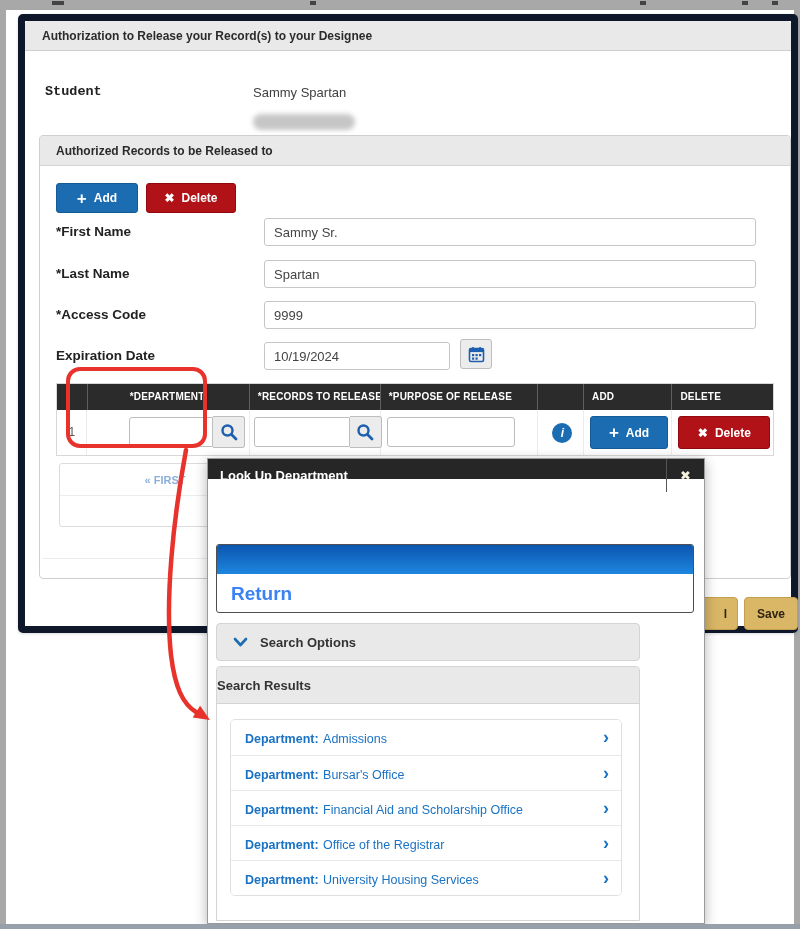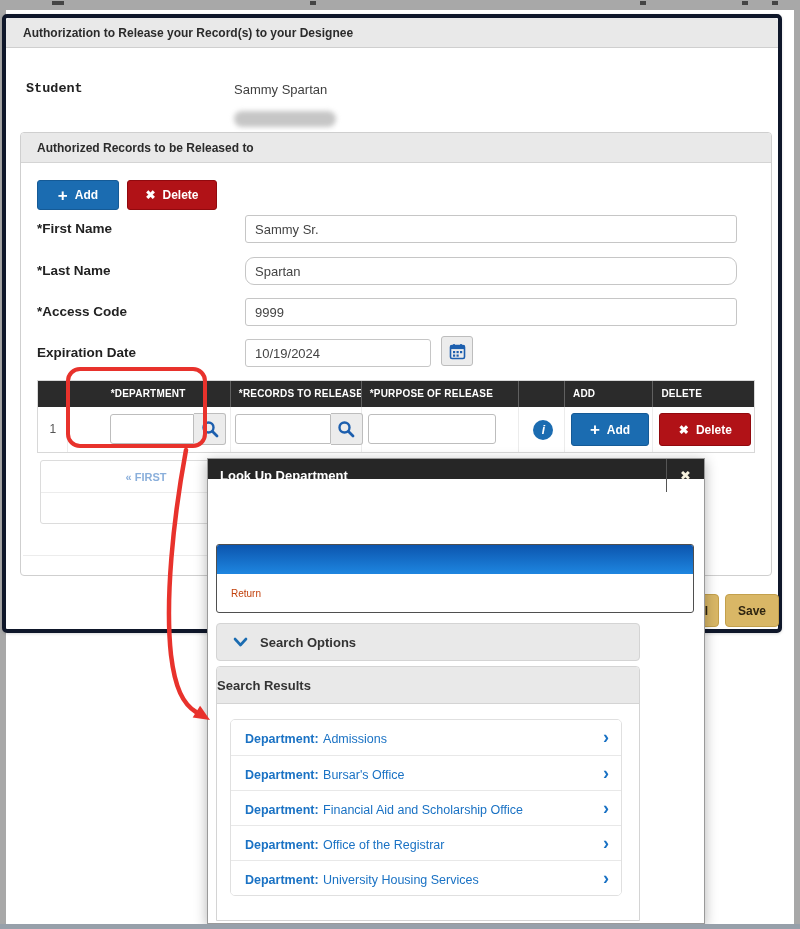--- a/index.html
+++ b/index.html
@@ -7,22 +7,22 @@
   .screen { position:relative; width:800px; height:929px; background:#fff; overflow:hidden; }
 
   
   .frame-top { position:absolute; left:0; top:0; width:800px; height:10px; background:#a8a8a8; z-index:5; }
   .frame-left { position:absolute; left:0; top:0; width:6px; height:929px; background:#a8a8a8; z-index:5; }
   .frame-right { position:absolute; right:0; top:0; width:6px; height:929px; background:#a8a8a8; z-index:5; }
   .frame-bottom { position:absolute; left:0; top:924px; width:800px; height:5px; background:#97a0aa; z-index:60; }
   .tick { position:absolute; top:1px; height:4px; background:#444; z-index:6; }
 
   
-  .container { position:absolute; left:2px; top:14px; width:780px; height:619px;
-               background:#fff; border:4px solid #0f172a; border-radius:5px; z-index:10;
+  .container { position:absolute; left:18px; top:14px; width:780px; height:619px;
+               background:#fff; border:7px solid #0f172a; border-radius:5px; z-index:10;
                box-shadow:0 1px 3px rgba(0,0,0,.15); }
   .container-header { height:30px; line-height:30px; background:#e9e9e9; border-bottom:1px solid #cfcfcf;
                border-radius:4px 4px 0 0; padding:0 17px; font-size:12px; font-weight:bold; color:#2b2b2b; }
 
   .lbl { position:absolute; font-size:13.5px; font-weight:bold; color:#222; }
   .val { position:absolute; font-size:13px; color:#404040; }
   .id-blur { position:absolute; left:228px; top:93px; width:102px; height:16px; background:#c6c6c6;
              border-radius:8px; filter:blur(2.5px); }
 
   
@@ -88,21 +88,21 @@
   
   .modal { position:absolute; left:207px; top:458px; width:498px; height:466px; background:#fff;
            border:1px solid #9a9a9a; box-shadow:0 3px 12px rgba(0,0,0,.3); z-index:30; }
   .modal-header { position:relative; height:20px; background:#262626; }
   .modal-title { line-height:33px; padding-left:12px; color:#fff; font-size:13px; font-weight:bold; }
   .modal-close { position:absolute; right:0; top:0; width:38px; height:33px; border-left:1px solid #555;
                  color:#f7f2df; font-size:13px; text-align:center; line-height:33px; cursor:pointer; }
   .return-box { position:absolute; left:8px; top:85px; width:478px; height:69px; border:1px solid #4f4f4f;
                 border-radius:3px; overflow:hidden; background:#fff; }
   .blue-bar { height:29px; background:linear-gradient(180deg,#0c55ae 0%,#1e86e0 100%); cursor:pointer; }
-  .return-link { padding-left:14px; line-height:39px; color:#c2410c; font-size:10px; font-weight:normal; cursor:pointer; }
+  .return-link { padding-left:14px; line-height:39px; color:#3b82f6; font-size:19px; font-weight:bold; cursor:pointer; }
   .search-options { position:absolute; left:8px; top:164px; width:424px; height:38px; background:#e9e9e9;
                     border:1px solid #d4d4d4; border-radius:4px; display:flex; align-items:center; gap:12px;
                     padding-left:16px; cursor:pointer; }
   .search-options span { font-size:13px; font-weight:bold; color:#333; }
   .results-panel { position:absolute; left:8px; top:207px; width:424px; height:255px;
                    border:1px solid #d4d4d4; border-radius:4px 4px 0 0; background:#fff; }
   .results-header { height:37px; line-height:37px; background:#e9e9e9; border-bottom:1px solid #d4d4d4;
                     padding-left:0; font-size:13px; font-weight:bold; color:#333; border-radius:3px 3px 0 0; }
   .results-list { position:absolute; left:13px; top:52px; width:392px; border:1px solid #e0e0e0; border-radius:5px; }
   .result-row { position:relative; height:35px; line-height:35px; padding-left:14px; cursor:pointer; background:#fff; }
@@ -151,21 +151,21 @@
       </div>
       <div class="btn btn-red del-top">
         <span class="xmark">✖</span>
         <span>Delete</span>
       </div>
 
       <div class="f-label" style="top:88px;">*First Name</div>
       <input class="f-input" style="top: 82px; width: 492px;" value="Sammy Sr.">
 
       <div class="f-label" style="top:130px;">*Last Name</div>
-      <input class="f-input" style="top: 124px; width: 492px; border-radius: 9px;" value="Spartan">
+      <input class="f-input" style="top: 124px; width: 492px;" value="Spartan">
 
       <div class="f-label" style="top:171px;">*Access Code</div>
       <input class="f-input" style="top: 165px; width: 492px;" value="9999">
 
       <div class="f-label" style="top:212px;">Expiration Date</div>
       <input class="f-input" style="top: 206px; width: 186px;" value="10/19/2024">
       <div class="cal-btn">
         <svg width="17" height="17" viewBox="0 0 17 17">
           <rect x="1.5" y="2.5" width="14" height="13" rx="1.5" fill="none" stroke="#1d5fae" stroke-width="1.6"></rect>
           <rect x="1.5" y="2.5" width="14" height="3.6" fill="#1d5fae"></rect>

